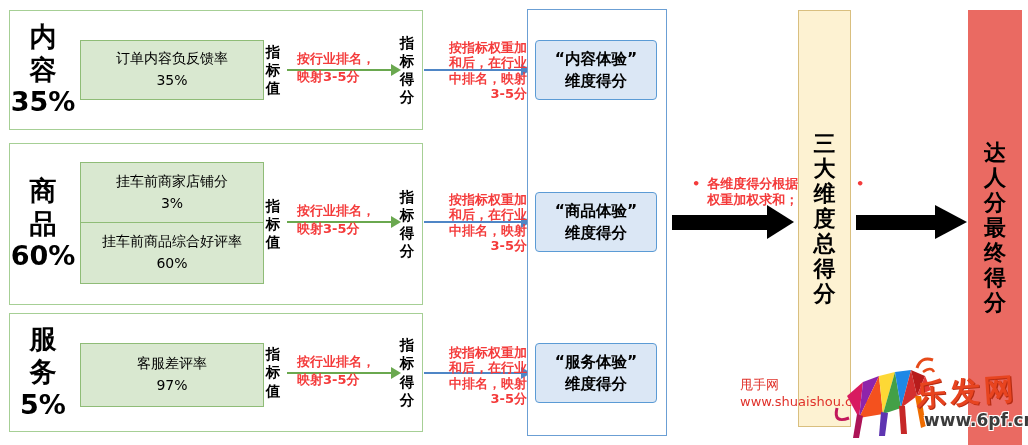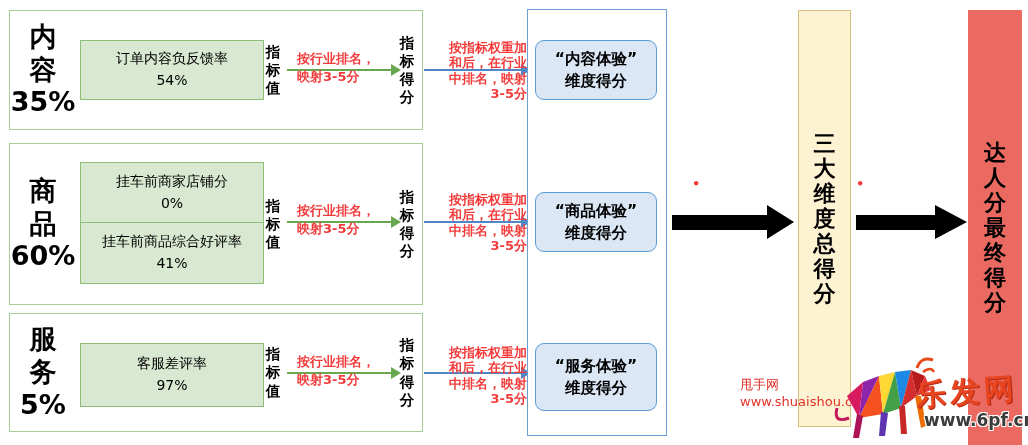--- a/index.html
+++ b/index.html
@@ -42,21 +42,21 @@
   
   .note { color:#f43b3b; font-weight:bold; font-size:13px; white-space:pre-line; }
   .rank-note   { line-height:1.42; }
   .weight-note { line-height:1.18;text-align:right; }
   .bullet-note { display:flex; gap:7px; color:#f43b3b; font-weight:bold; font-size:13px; }
   .bullet-note .note-text { white-space:pre-line; line-height:1.25; }
 
   
   .dims-container { border:1.5px solid #6b9fd4; background:#fff; }
   .dim-score {
-    background:#dbe7f5; border:1.5px solid #5b9bd5; border-radius:9px;
+    background:#dbe7f5; border:1.5px solid #5b9bd5; border-radius:4px;
     display:flex; align-items:center; justify-content:center; text-align:center;
     font-weight:bold; font-size:15.5px; line-height:1.45; white-space:pre-line;
   }
 
   
   .vbar {
     display:flex; align-items:center; justify-content:center; text-align:center;
     font-weight:bold; font-size:22px; line-height:25px; white-space:pre-line;
   }
   .total-bar { background:#fdf2d2; border:1.5px solid #d9bf7f; }
@@ -77,21 +77,21 @@
 </head>
 <body>
 
 <div class="canvas">
 
   <div class="abs row-box" style="left:9px;top:10px;width:414px;height:120px"></div>
   <div class="abs dim-label" style="left:11px;top:10px;width:64px;height:120px">内
 容
 35%</div>
   <div class="abs ind-box" style="left:80px;top:40px;width:184px;height:60px">订单内容负反馈率
-54%</div>
+35%</div>
   <div class="abs v-label" style="left:260px;top:10px;width:26px;height:120px">指
 标
 值</div>
   <div class="abs arrow-line green" style="left:287px;top:69px;width:104px"></div>
   <div class="abs arrow-head green-head" style="left:391px;top:64px"></div>
   <div class="abs note rank-note" style="left:297px;top:50px">按行业排名，
 映射3-5分</div>
   <div class="abs v-label" style="left:394px;top:10px;width:26px;height:120px">指
 标
 得
@@ -101,23 +101,23 @@
   <div class="abs note weight-note" style="left:431px;top:40px;width:96px">按指标权重加
 和后，在行业
 中排名，映射
 3-5分</div>
 
   <div class="abs row-box" style="left:9px;top:143px;width:414px;height:162px"></div>
   <div class="abs dim-label" style="left:11px;top:143px;width:64px;height:162px">商
 品
 60%</div>
   <div class="abs ind-box" style="left:80px;top:162px;width:184px;height:61px">挂车前商家店铺分
-0%</div>
+3%</div>
   <div class="abs ind-box" style="left:80px;top:221.5px;width:184px;height:62px">挂车前商品综合好评率
-41%</div>
+60%</div>
   <div class="abs v-label" style="left:260px;top:143px;width:26px;height:162px">指
 标
 值</div>
   <div class="abs arrow-line green" style="left:287px;top:221px;width:104px"></div>
   <div class="abs arrow-head green-head" style="left:391px;top:216px"></div>
   <div class="abs note rank-note" style="left:297px;top:202px">按行业排名，
 映射3-5分</div>
   <div class="abs v-label" style="left:394px;top:143px;width:26px;height:162px">指
 标
 得
@@ -151,25 +151,27 @@
   <div class="abs note weight-note" style="left:431px;top:345px;width:96px">按指标权重加
 和后，在行业
 中排名，映射
 3-5分</div>
 
   <div class="abs dims-container" style="left:527px;top:9px;width:140px;height:427px"></div>
   <div class="abs dim-score" style="left:535px;top:40px;width:122px;height:60px">“内容体验”
 维度得分</div>
   <div class="abs dim-score" style="left:535px;top:192px;width:122px;height:60px">“商品体验”
 维度得分</div>
-  <div class="abs dim-score" style="left:535px;top:343px;width:122px;height:68px">“服务体验”
+  <div class="abs dim-score" style="left:535px;top:343px;width:122px;height:60px">“服务体验”
 维度得分</div>
 
   <div class="abs bullet-note" style="left:692px;top:176px;width:110px">
     <span class="bullet">•</span>
+    <span class="note-text">各维度得分根据
+权重加权求和；</span>
   </div>
   <div class="abs black-shaft" style="left:672px;top:215px;width:95px;height:15px"></div>
   <div class="abs black-head bh1" style="left:767px;top:205px"></div>
 
   <div class="abs vbar total-bar" style="left:798px;top:10px;width:53px;height:417px">三
 大
 维
 度
 总
 得

